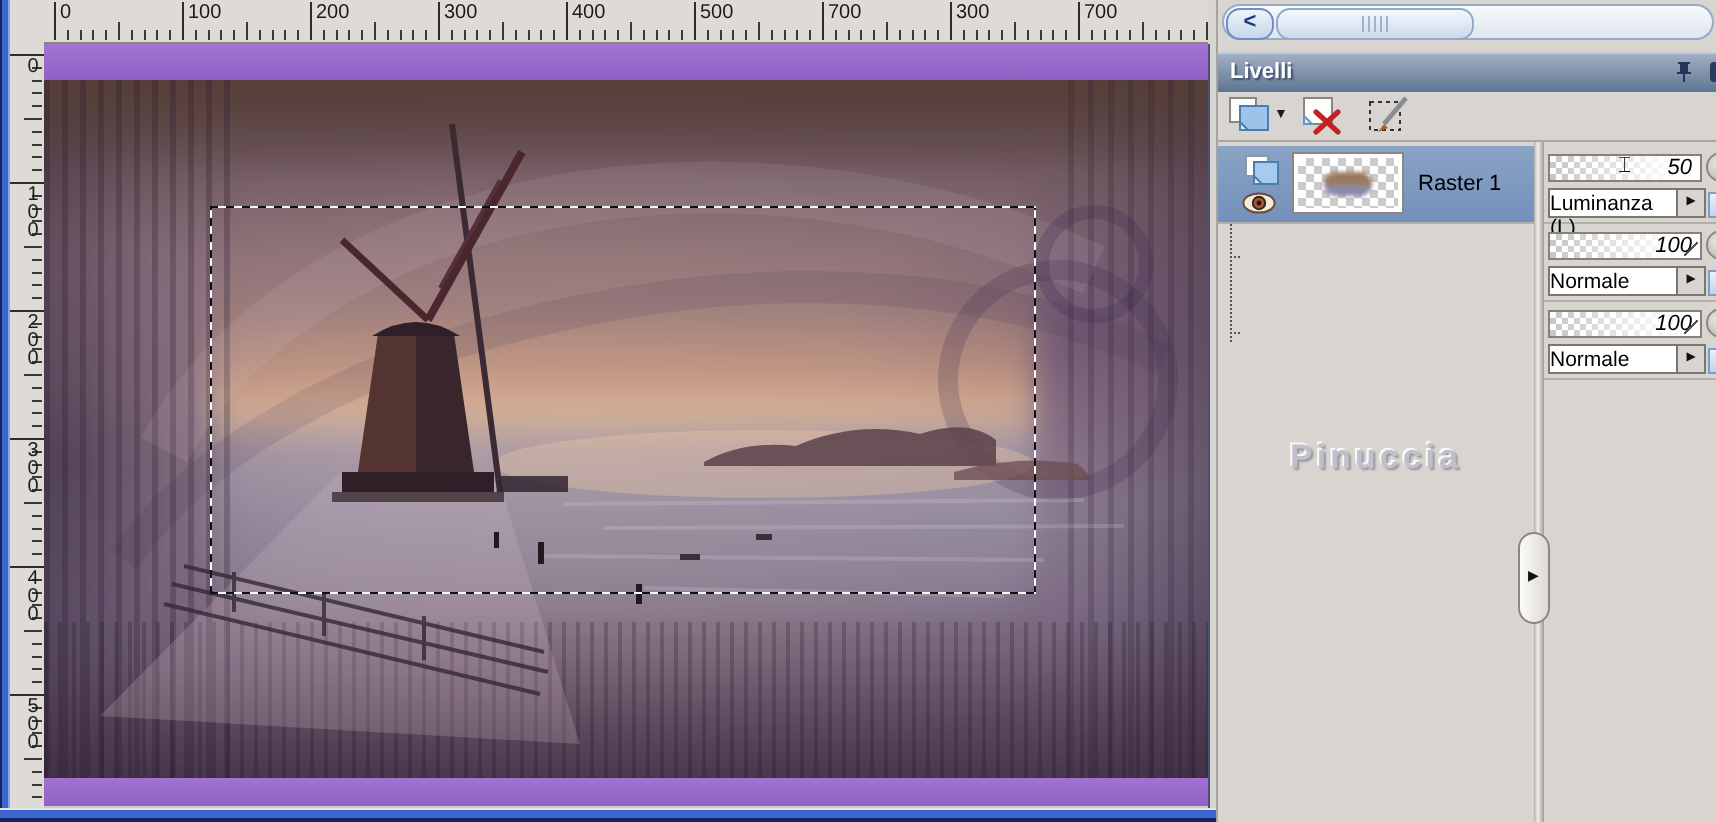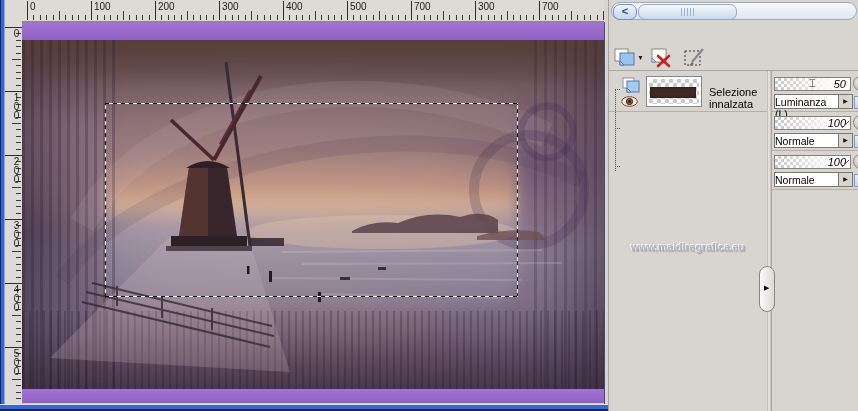--- a/index.html
+++ b/index.html
@@ -259,20 +259,28 @@
 
   <div class="panel">
 
     <div class="strip">
       <div class="strip-arrow"><span>&lt;</span></div>
       <div class="strip-thumb">
         <div class="strip-grip"></div>
       </div>
     </div>
 
+    <div class="titlebar">
+      <span class="title">Livelli</span>
+      <svg class="pin" viewBox="0 0 10 12">
+        <path d="M2,1 h6 v1 h-1 v4 h1.5 l0,1 H1.5 l0,-1 H3 V2 H2 Z" fill="#23355c"></path>
+        <rect x="4.5" y="7" width="1" height="4" fill="#23355c"></rect>
+      </svg>
+      <div class="titlebar-partial"></div>
+    </div>
 
     <div class="ptoolbar">
       <svg class="tbtn" style="left:4px" viewBox="0 0 24 21">
         <rect x="2" y="2" width="13" height="12" fill="#fdfdfb" stroke="#8a8781"></rect>
         <rect x="7" y="6" width="14" height="12" fill="#9cc4ea" stroke="#4d7cb0"></rect>
         <path d="M7,14 l4,4 h-4 z" fill="#d9ecfb" stroke="#4d7cb0"></path>
       </svg>
       <span class="tb-caret">▼</span>
       <svg class="tbtn" style="left:40px" viewBox="0 0 24 21">
         <rect x="3" y="2" width="14" height="13" fill="#fdfdfb" stroke="#8a8781"></rect>
@@ -290,42 +298,42 @@
     </div>
 
     <div class="layers-pane">
 
       <div class="names-col">
         <div class="link-line"></div>
         <div class="link-hook" style="top:16px"></div>
         <div class="link-hook" style="top:55px"></div>
         <div class="link-hook" style="top:93px"></div>
 
-
-        <div class="lrow">
+        <div class="lrow selected">
           <svg class="pageicon" width="20" height="17" viewBox="0 0 20 17">
             <rect x="1" y="1" width="11" height="10" fill="#fdfdfb" stroke="#8a98a8"></rect>
             <rect x="5" y="4" width="12" height="11" fill="#a6cbee" stroke="#4d7cb0"></rect>
             <path d="M5,11 l4,4 h-4 z" fill="#dcedfb" stroke="#4d7cb0"></path>
           </svg>
           <svg class="eyeicon" width="17" height="11" viewBox="0 0 17 11">
             <ellipse cx="8.5" cy="5.5" rx="7.8" ry="4.8" fill="#f3ead9" stroke="#6b4a3a"></ellipse>
             <circle cx="8.5" cy="5.5" r="3.1" fill="#9c5a36" stroke="#3a2418"></circle>
             <circle cx="8.5" cy="5.5" r="1.2" fill="#231008"></circle>
           </svg>
           <div class="thumb">
             <div class="thumb-inner">
-                <div class="stripe"></div>
+                <div class="smudge"></div>
               </div>
           </div>
-          <span class="lname">Selezione innalzata</span>
+          <span class="lname">Raster 1</span>
         </div>
 
 
-        <div class="wm2">www.maidiregrafica.eu</div>
+
+        <div class="wm1">Pinuccia</div>
       </div>
 
       <div class="splitter"></div>
       <div class="split-pill">
         <span class="split-caret">▶</span>
       </div>
 
       <div class="controls-col">
 
         <div class="cgroup">

